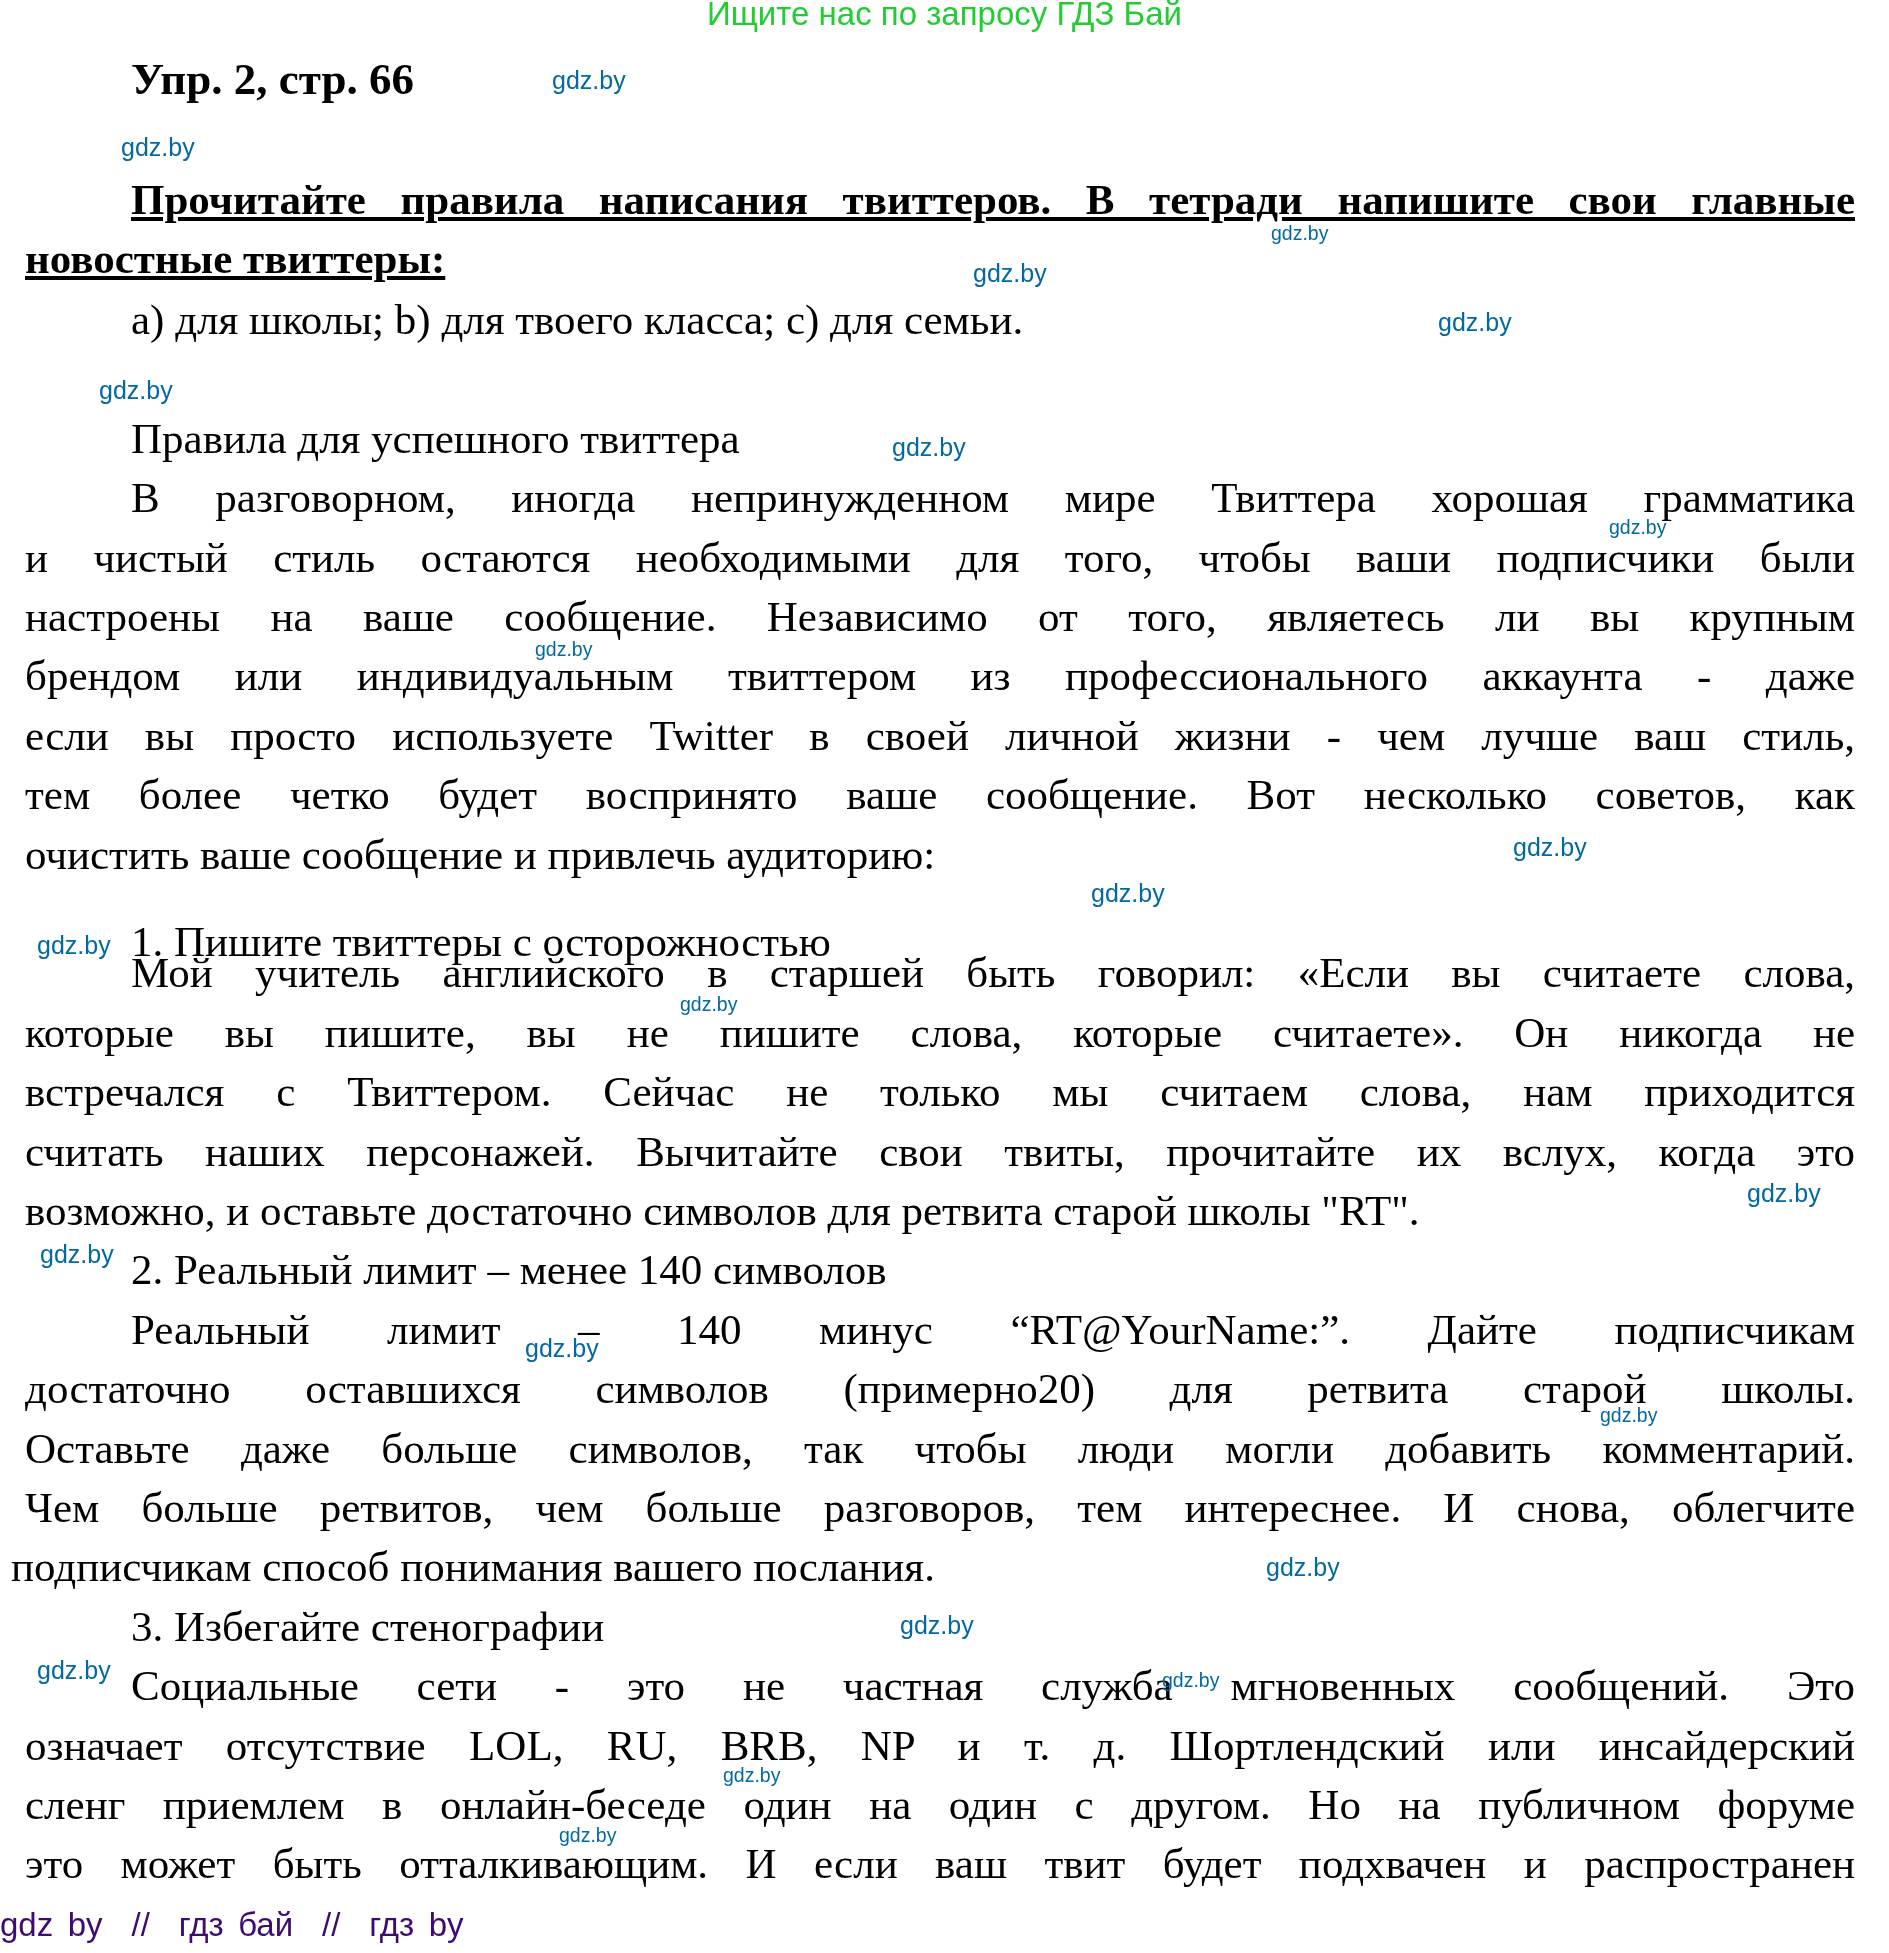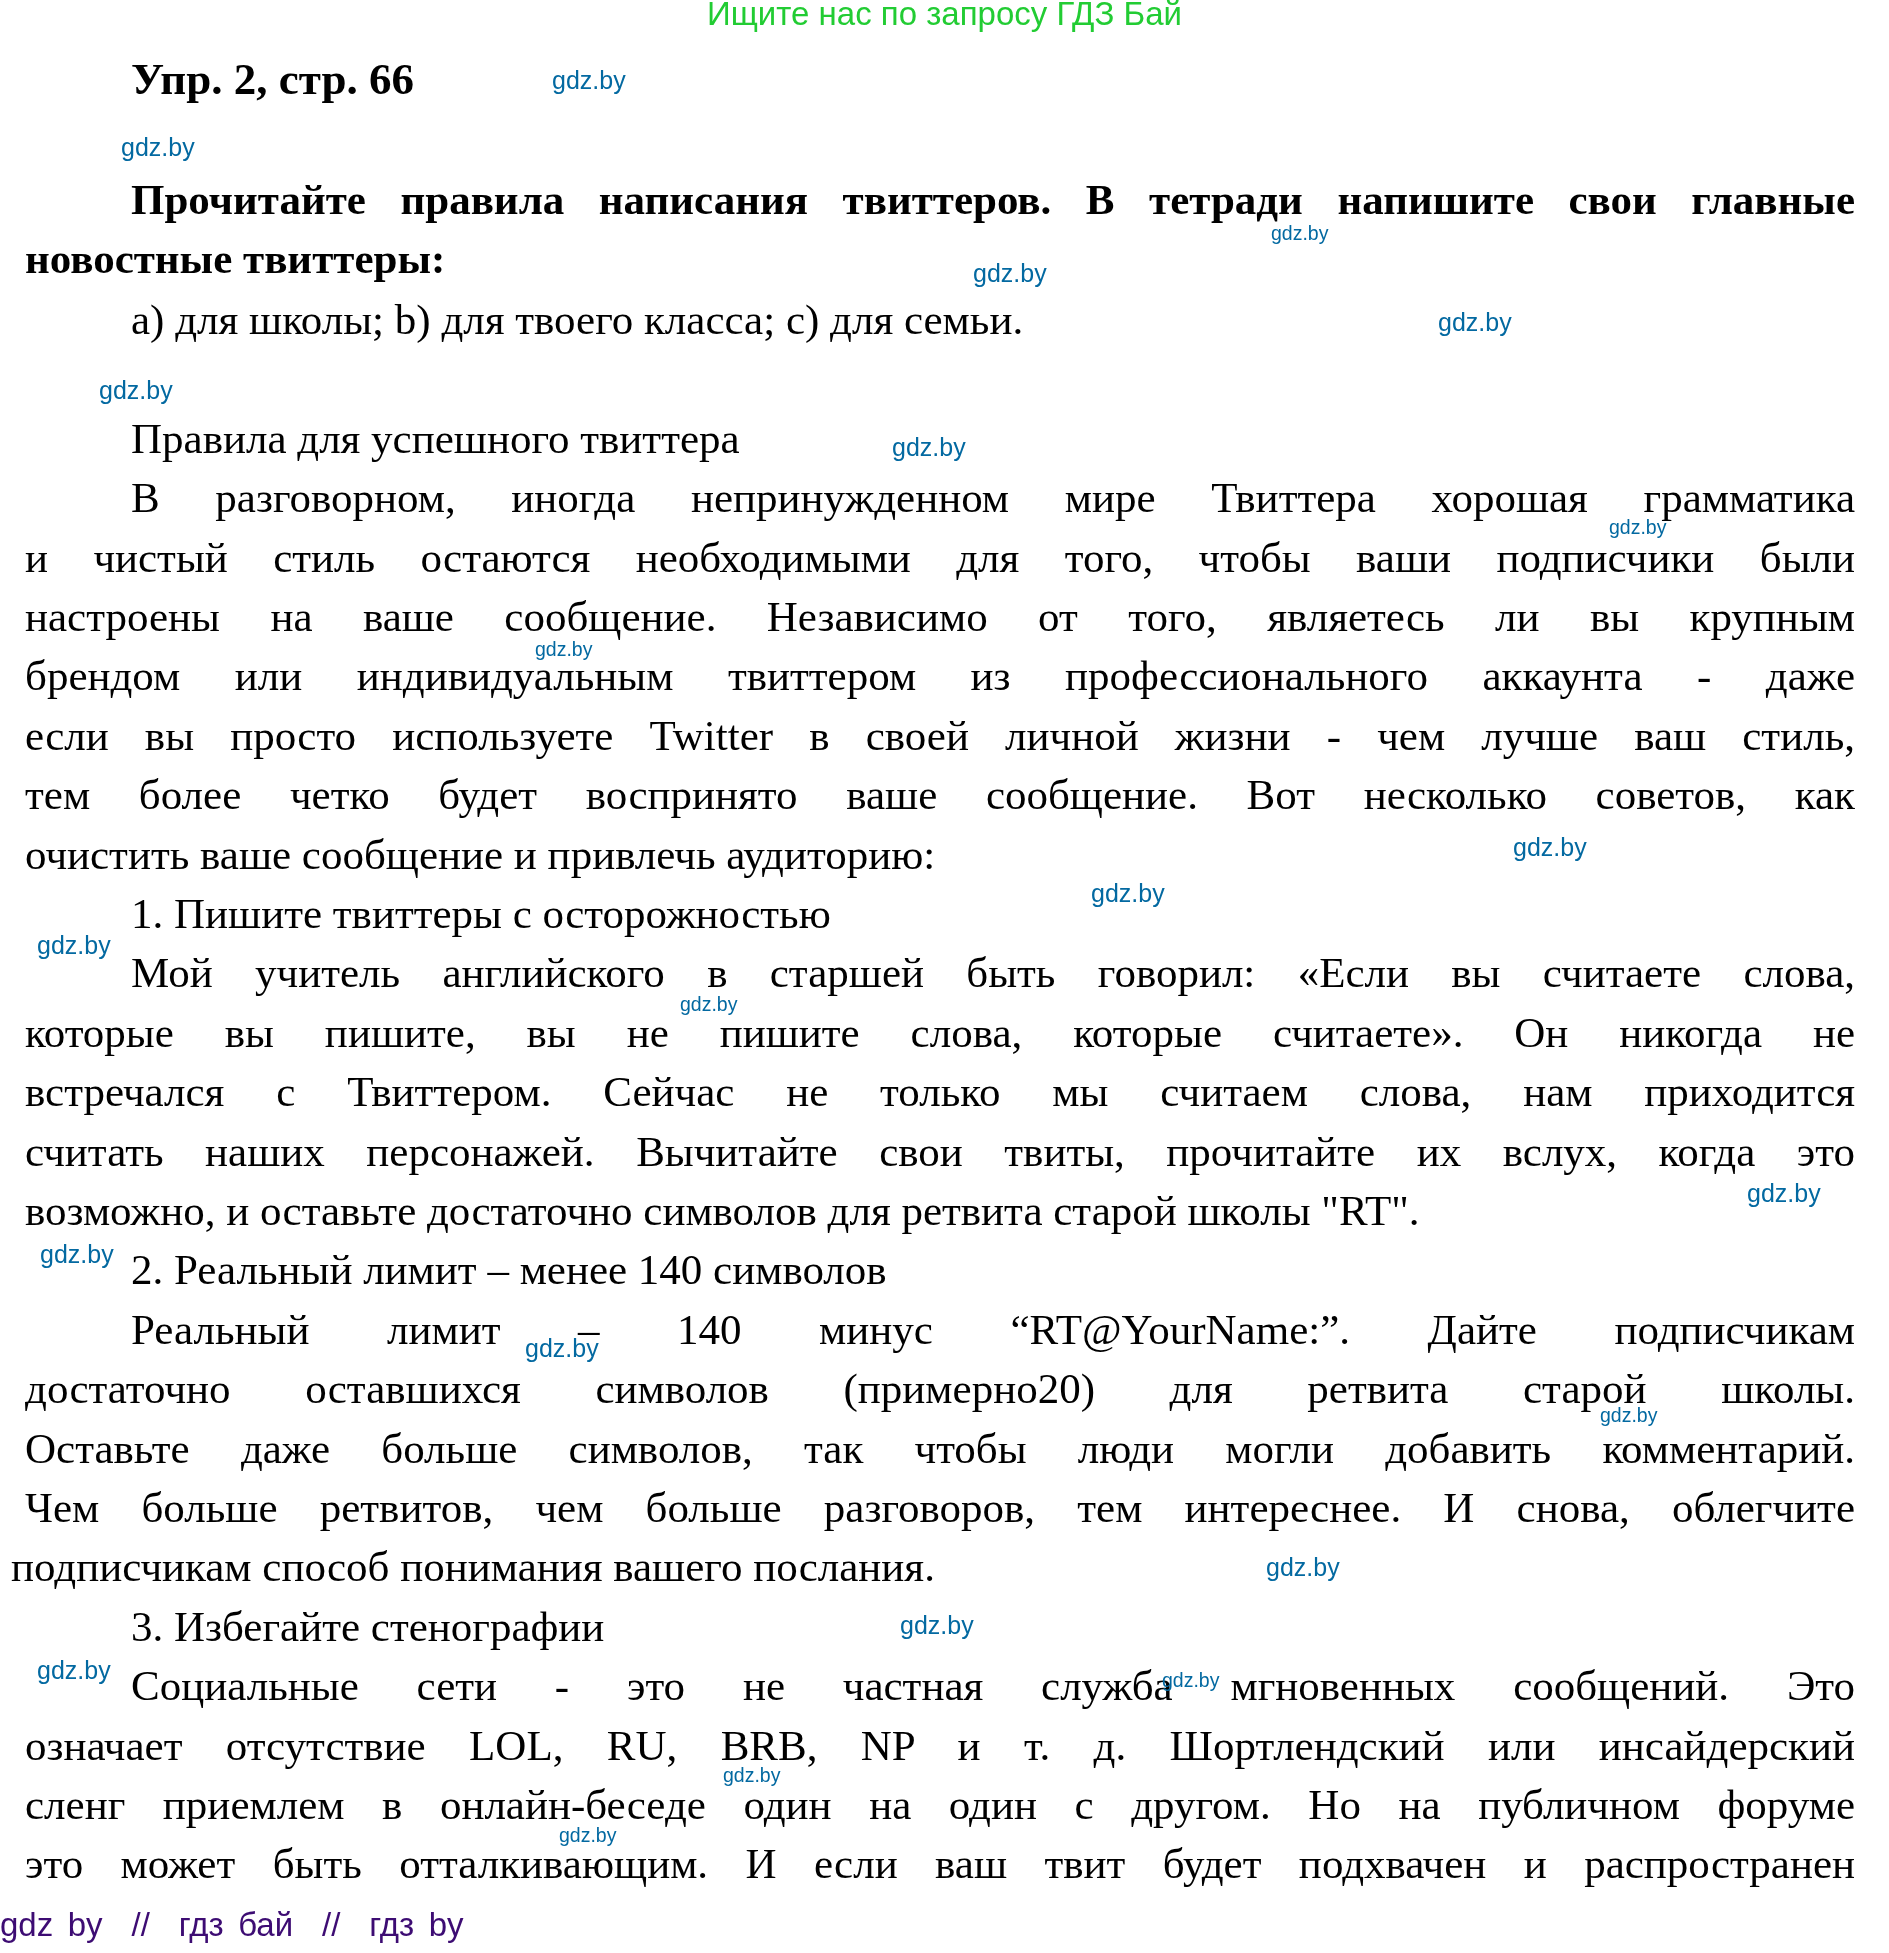--- a/index.html
+++ b/index.html
@@ -4,21 +4,21 @@
 <style>
   html, body { margin:0; padding:0; background:#ffffff; }
   body { width:1889px; height:1953px; position:relative; overflow:hidden; }
   .abs { position:absolute; white-space:nowrap; }
   .banner { left:0; width:1889px; top:-5.3px; text-align:center; color:#22cc33;
             font-family:"Liberation Sans", sans-serif; font-size:33px; }
   .title { left:131px; top:53px; font-family:"Liberation Serif", serif; font-weight:bold; font-size:45px; color:#000; }
   .wm { font-family:"Liberation Sans", sans-serif; font-size:25px; color:#0369a1; }
   .wm-s { font-size:19.5px; }
   .task { left:25px; top:170px; width:1830px; font-family:"Liberation Serif", serif; font-weight:bold;
-          font-size:43px; line-height:59px; color:#000; text-align:justify; text-indent:106px; white-space:normal; }
+          font-size:43px; line-height:59px; color:#000; text-align:justify; text-indent:106px; white-space:normal;text-decoration:underline; }
   .line { font-family:"Liberation Serif", serif; font-size:43px; color:#000; line-height:59px;text-align:right; }
   .just { left:25px; width:1830px; text-align:justify; text-align-last:justify; white-space:normal; }
   .ind { left:131px; }
   .ind-just { left:131px; width:1724px; text-align:justify; text-align-last:justify; white-space:normal; }
   .footer { left:0; width:1889px; top:1906px; color:#3d0c73;
             font-family:"Liberation Sans", sans-serif; font-size:33px; word-spacing:5.3px; }
 </style>
 </head>
 <body>
 
@@ -32,21 +32,21 @@
 <div class="abs line ind" style="top:409px">Правила для успешного твиттера</div>
 
 <div class="abs line ind-just" style="top:468px">В разговорном, иногда непринужденном мире Твиттера хорошая грамматика</div>
 <div class="abs line just" style="top:528px">и чистый стиль остаются необходимыми для того, чтобы ваши подписчики были</div>
 <div class="abs line just" style="top:587px">настроены на ваше сообщение. Независимо от того, являетесь ли вы крупным</div>
 <div class="abs line just" style="top:646px">брендом или индивидуальным твиттером из профессионального аккаунта - даже</div>
 <div class="abs line just" style="top:706px">если вы просто используете Twitter в своей личной жизни - чем лучше ваш стиль,</div>
 <div class="abs line just" style="top:765px">тем более четко будет воспринято ваше сообщение. Вот несколько советов, как</div>
 <div class="abs line" style="left:25px; top:825px">очистить ваше сообщение и привлечь аудиторию:</div>
 
-<div class="abs line ind" style="top:884px">1. Пишите твиттеры с осторожностью</div>
+<div class="abs line ind" style="top:912px">1. Пишите твиттеры с осторожностью</div>
 <div class="abs line ind-just" style="top:943px">Мой учитель английского в старшей быть говорил: «Если вы считаете слова,</div>
 <div class="abs line just" style="top:1003px">которые вы пишите, вы не пишите слова, которые считаете». Он никогда не</div>
 <div class="abs line just" style="top:1062px">встречался с Твиттером. Сейчас не только мы считаем слова, нам приходится</div>
 <div class="abs line just" style="top:1122px">считать наших персонажей. Вычитайте свои твиты, прочитайте их вслух, когда это</div>
 <div class="abs line" style="left:25px; top:1181px">возможно, и оставьте достаточно символов для ретвита старой школы "RT".</div>
 
 <div class="abs line ind" style="top:1240px">2. Реальный лимит – менее 140 символов</div>
 <div class="abs line ind-just" style="top:1300px">Реальный лимит – 140 минус “RT@YourName:”. Дайте подписчикам</div>
 <div class="abs line just" style="top:1359px">достаточно оставшихся символов (примерно20) для ретвита старой школы.</div>
 <div class="abs line just" style="top:1419px">Оставьте даже больше символов, так чтобы люди могли добавить комментарий.</div>

